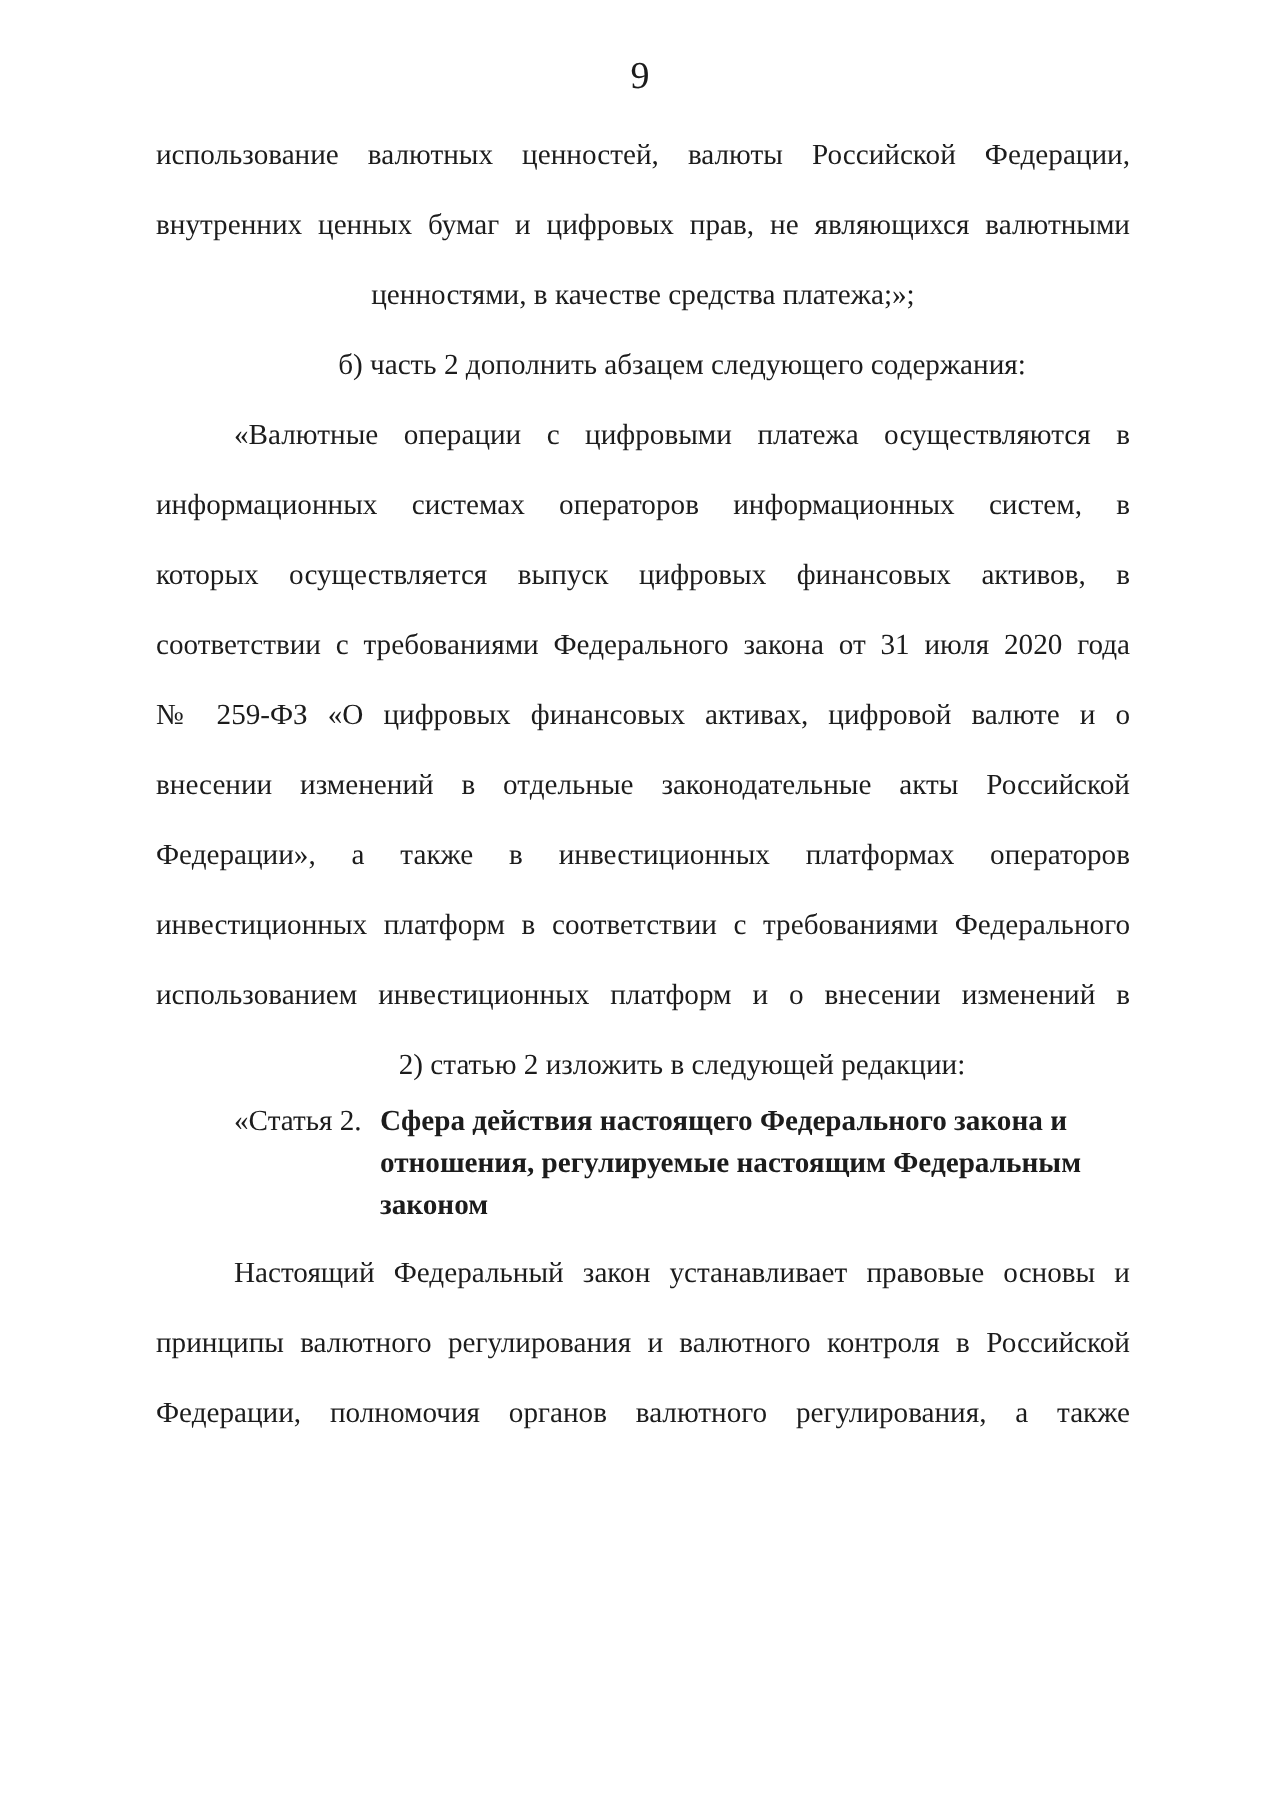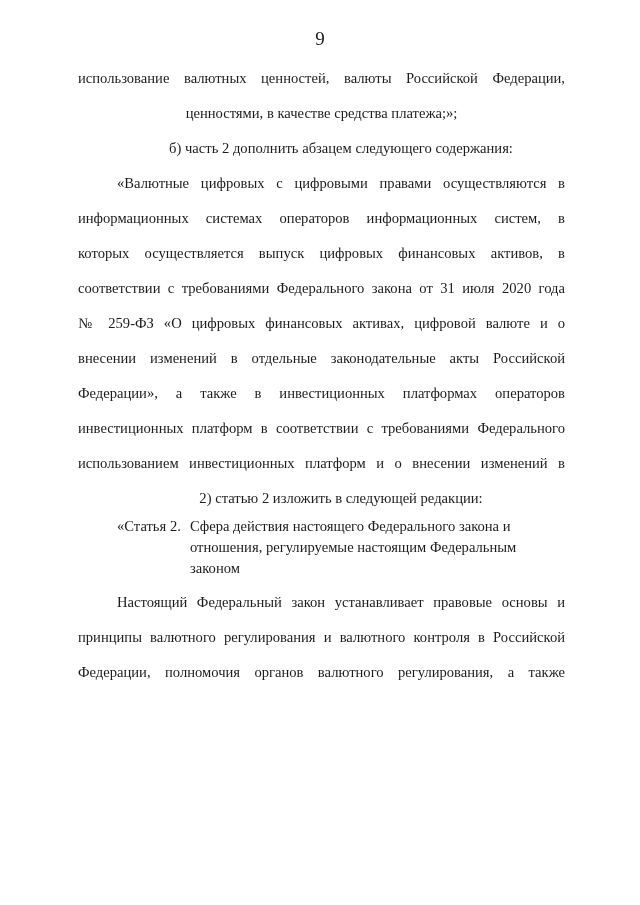--- a/index.html
+++ b/index.html
@@ -50,39 +50,40 @@
     line-height: 21px;
   }
   .heading-label {
     flex: 0 0 73px;
     padding-left: 39px;
     box-sizing: content-box;
     white-space: nowrap;
   }
   .heading-title {
     flex: 1;
-    font-weight: normal;
+    font-weight: bold;
   }
   .heading-line { line-height: 21px; }
 </style>
 </head>
 <body>
 
 <div class="page">
   <div class="page-number">9</div>
   <div class="content">
       <div class="paragraph">
         <div class="line fill">использование валютных ценностей, валюты Российской Федерации,</div>
+        <div class="line fill">внутренних ценных бумаг и цифровых прав, не являющихся валютными</div>
         <div class="line">ценностями, в качестве средства платежа;»;</div>
       </div>
       <div class="paragraph">
         <div class="line indent">б) часть 2 дополнить абзацем следующего содержания:</div>
       </div>
       <div class="paragraph">
-        <div class="line fill indent">«Валютные цифровых с цифровыми правами осуществляются в</div>
+        <div class="line fill indent">«Валютные операции с цифровыми платежа осуществляются в</div>
         <div class="line fill">информационных системах операторов информационных систем, в</div>
         <div class="line fill">которых осуществляется выпуск цифровых финансовых активов, в</div>
         <div class="line fill">соответствии с требованиями Федерального закона от 31 июля 2020 года</div>
         <div class="line fill">№ 259-ФЗ «О цифровых финансовых активах, цифровой валюте и о</div>
         <div class="line fill">внесении изменений в отдельные законодательные акты Российской</div>
         <div class="line fill">Федерации», а также в инвестиционных платформах операторов</div>
         <div class="line fill">инвестиционных платформ в соответствии с требованиями Федерального</div>
         <div class="line fill">использованием инвестиционных платформ и о внесении изменений в</div>
       </div>
       <div class="paragraph">

